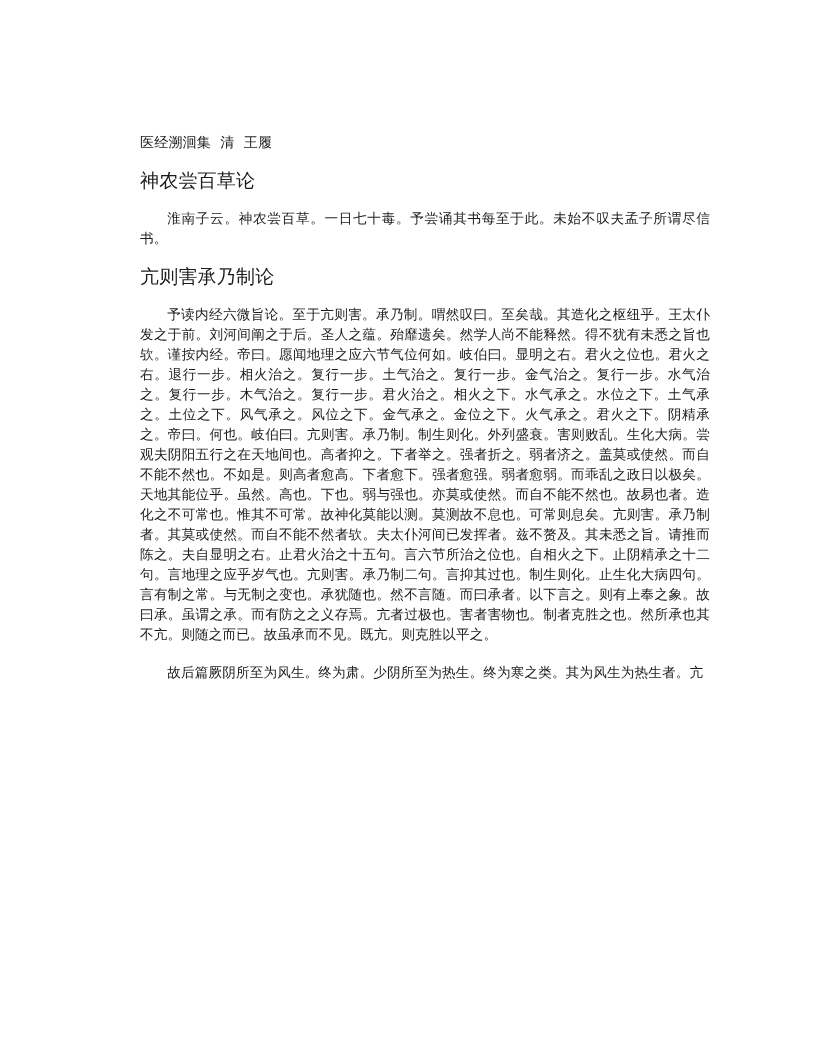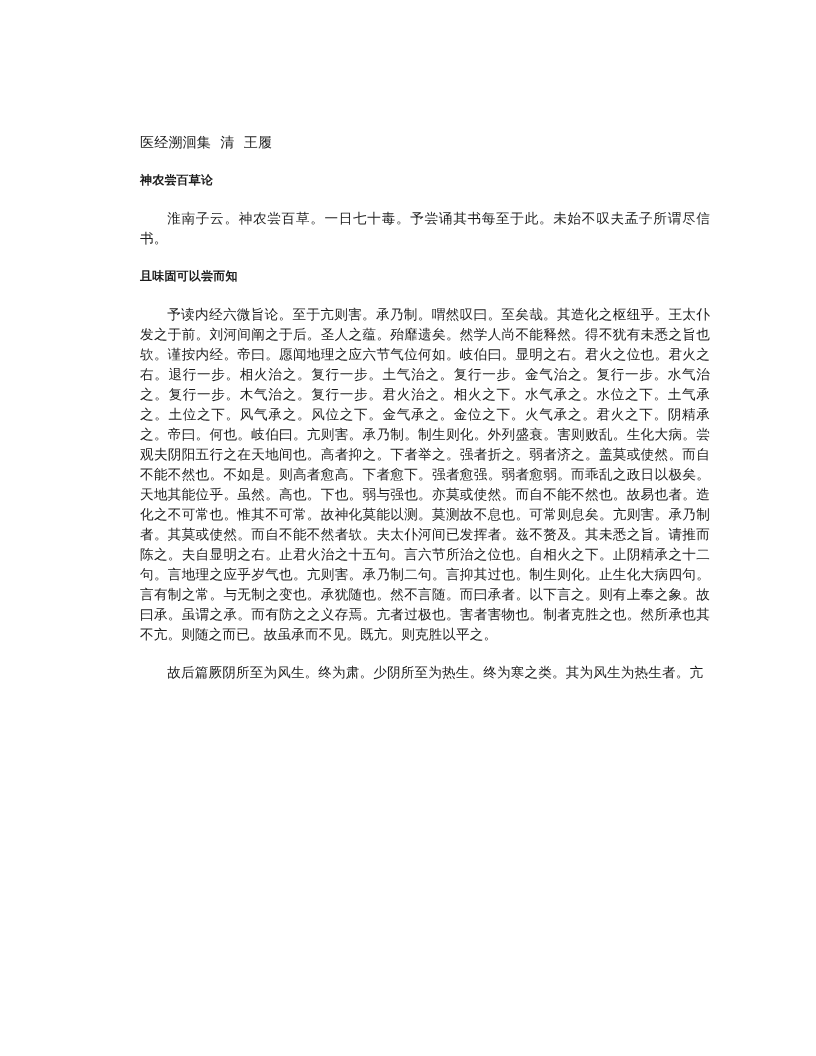--- a/index.html
+++ b/index.html
@@ -24,23 +24,23 @@
   }
   .doc-title {
     font-size: 14px;
     line-height: 20px;
     margin: 0 0 18px 0;
     font-weight: normal;
     letter-spacing: 0.2px;
     white-space: pre;
   }
   .section-heading {
-    font-size: 12px;
+    font-size: 19px;
     line-height: 20px;
-    font-weight: bold;
+    font-weight: normal;
     margin: 0 0 18px 0;
     letter-spacing: 0.2px;
   }
   .para {
     font-size: 13.6px;
     line-height: 20px;
     margin: 12px 0 18px 0;
     text-indent: 2em;
     text-align: justify;
     text-justify: inter-ideograph;
@@ -55,18 +55,18 @@
 <body>
 
 <div class="page">
 
   <div class="doc-title">医经溯洄集  清  王履</div>
 
   <div class="section-heading">神农尝百草论</div>
 
   <p class="para">淮南子云。神农尝百草。一日七十毒。予尝诵其书每至于此。未始不叹夫孟子所谓尽信书。</p>
 
-  <div class="section-heading">且味固可以尝而知</div>
+  <div class="section-heading">亢则害承乃制论</div>
 
   <p class="para">予读内经六微旨论。至于亢则害。承乃制。喟然叹曰。至矣哉。其造化之枢纽乎。王太仆发之于前。刘河间阐之于后。圣人之蕴。殆靡遗矣。然学人尚不能释然。得不犹有未悉之旨也欤。谨按内经。帝曰。愿闻地理之应六节气位何如。岐伯曰。显明之右。君火之位也。君火之右。退行一步。相火治之。复行一步。土气治之。复行一步。金气治之。复行一步。水气治之。复行一步。木气治之。复行一步。君火治之。相火之下。水气承之。水位之下。土气承之。土位之下。风气承之。风位之下。金气承之。金位之下。火气承之。君火之下。阴精承之。帝曰。何也。岐伯曰。亢则害。承乃制。制生则化。外列盛衰。害则败乱。生化大病。尝观夫阴阳五行之在天地间也。高者抑之。下者举之。强者折之。弱者济之。盖莫或使然。而自不能不然也。不如是。则高者愈高。下者愈下。强者愈强。弱者愈弱。而乖乱之政日以极矣。天地其能位乎。虽然。高也。下也。弱与强也。亦莫或使然。而自不能不然也。故易也者。造化之不可常也。惟其不可常。故神化莫能以测。莫测故不息也。可常则息矣。亢则害。承乃制者。其莫或使然。而自不能不然者欤。夫太仆河间已发挥者。兹不赘及。其未悉之旨。请推而陈之。夫自显明之右。止君火治之十五句。言六节所治之位也。自相火之下。止阴精承之十二句。言地理之应乎岁气也。亢则害。承乃制二句。言抑其过也。制生则化。止生化大病四句。言有制之常。与无制之变也。承犹随也。然不言随。而曰承者。以下言之。则有上奉之象。故曰承。虽谓之承。而有防之之义存焉。亢者过极也。害者害物也。制者克胜之也。然所承也其不亢。则随之而已。故虽承而不见。既亢。则克胜以平之。</p>
   <p class="para">故后篇厥阴所至为风生。终为肃。少阴所至为热生。终为寒之类。其为风生为热生者。亢</p>
 
 </div>
 
 </body></html>

